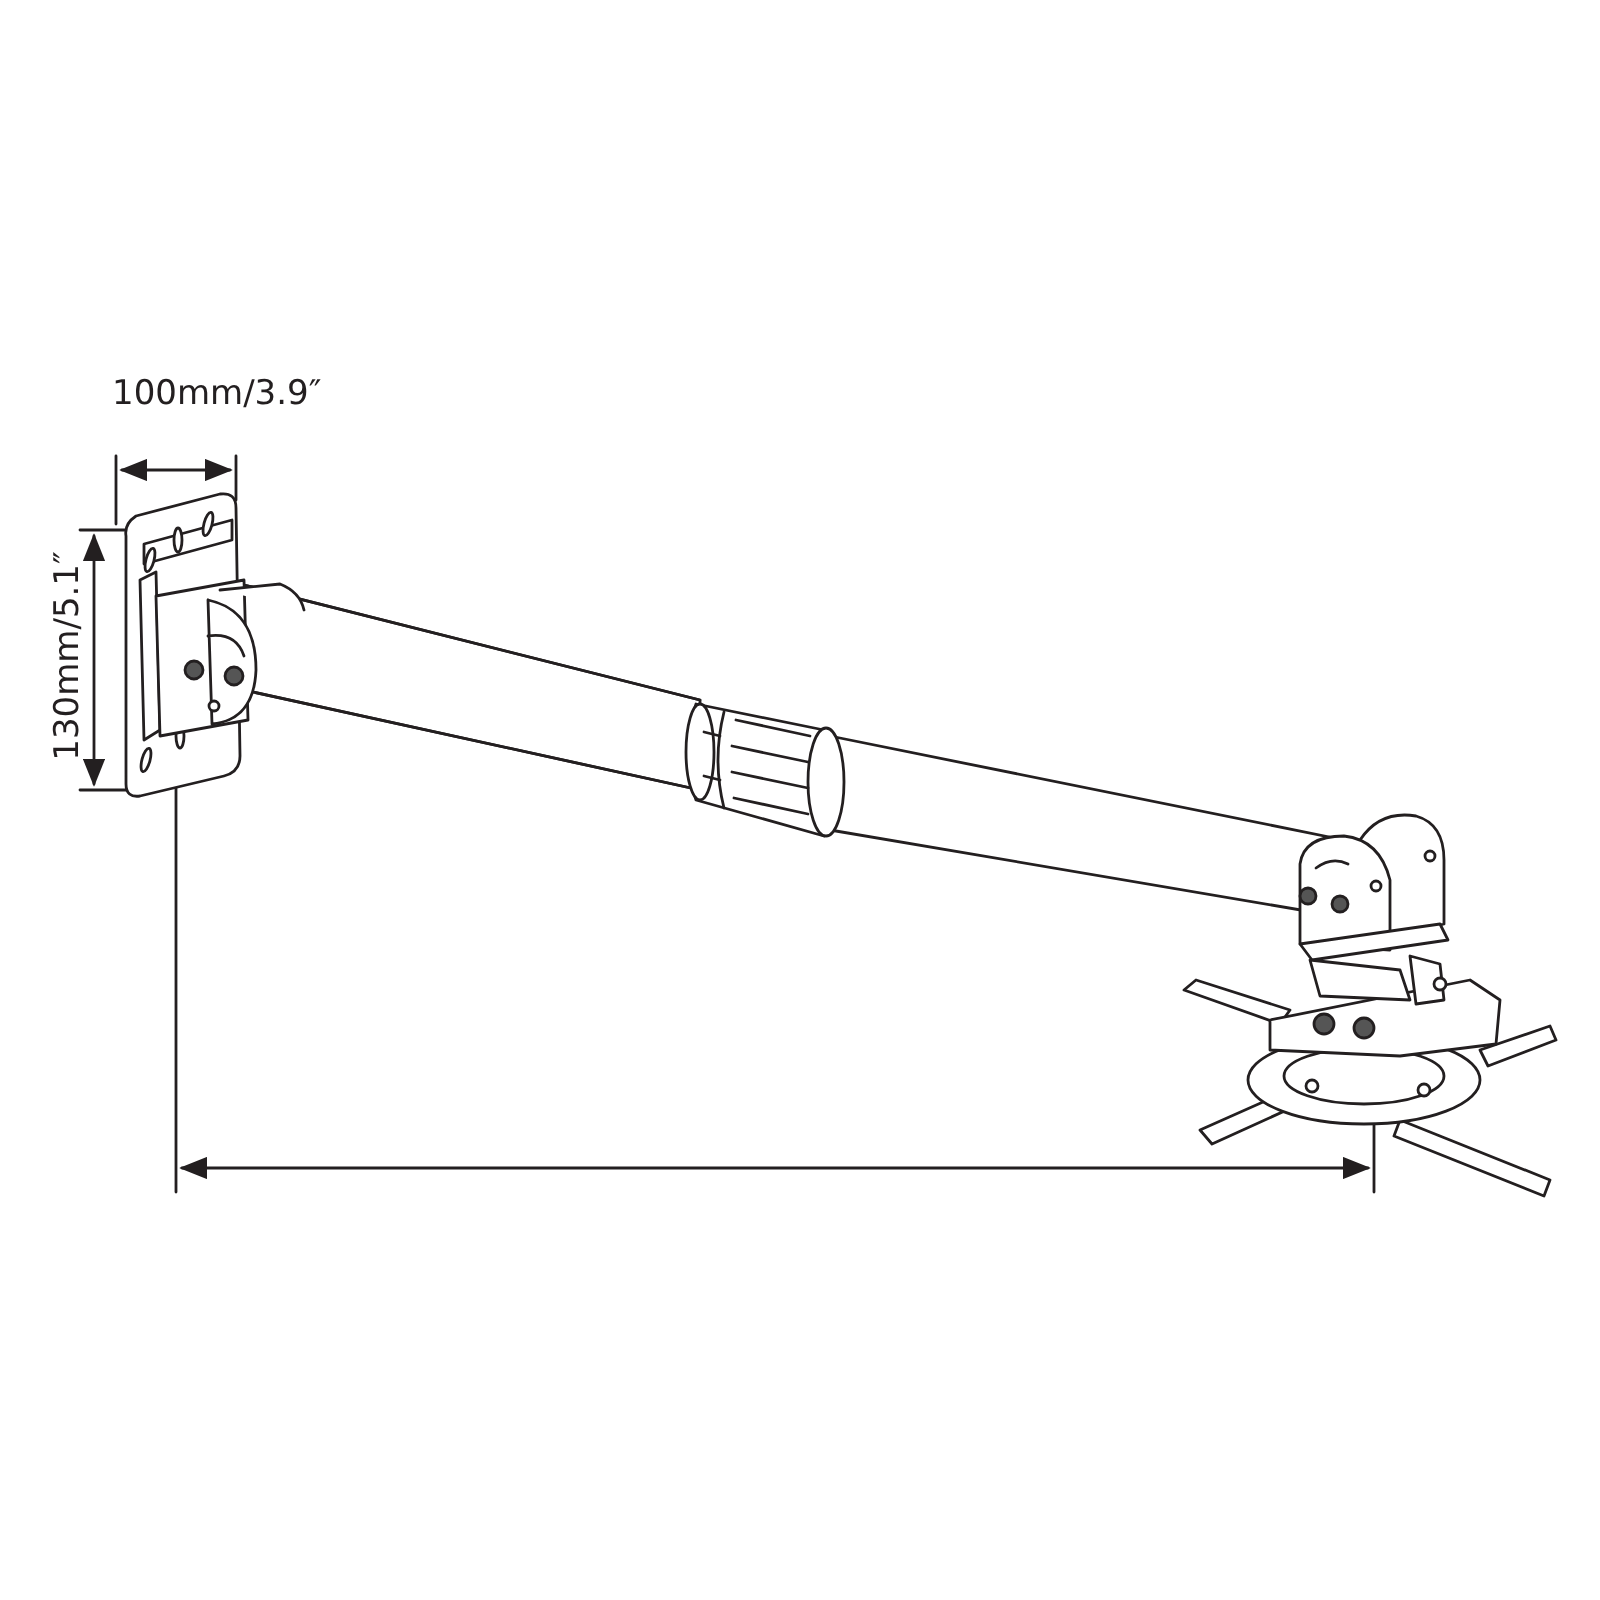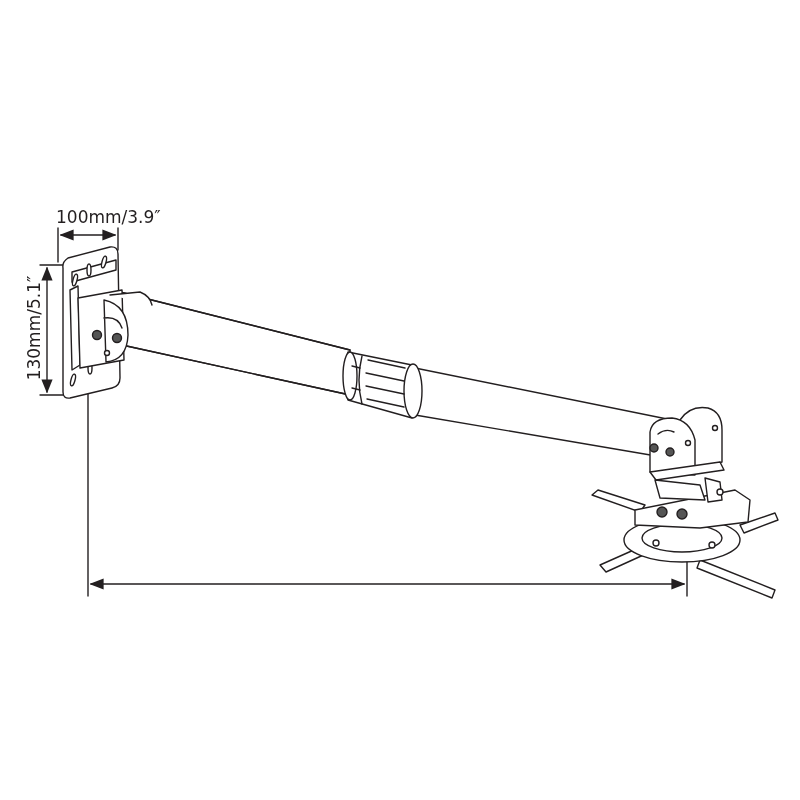--- a/index.html
+++ b/index.html
@@ -1,19 +1,19 @@
 <!DOCTYPE html>
 <html><head>
 <meta charset="utf-8">
 <style>
   html,body{margin:0;padding:0;background:#ffffff;}
   body{width:800px;height:800px;position:relative;overflow:hidden;font-family:"Liberation Sans",sans-serif;}
   svg{position:absolute;left:0;top:0;}
   .lbl{position:absolute;font-family:"DejaVu Sans",sans-serif;font-size:17px;color:#231f20;white-space:nowrap;}
-  #lbl-width{left:56px;top:207px;}
+  #lbl-width{left:56px;top:187px;}
   #lbl-height{left:-26px;top:318px;transform:rotate(-90deg);transform-origin:center;width:120px;text-align:center;}
 </style>
 </head>
 <body>
 
 <div class="lbl" id="lbl-width">100mm/3.9″</div>
 <div class="lbl" id="lbl-height">130mm/5.1″</div>
 
 <svg width="800" height="800" viewBox="0 0 800 800" fill="none" stroke="#231f20" stroke-width="1.4" stroke-linejoin="round" stroke-linecap="round">
   <defs>

